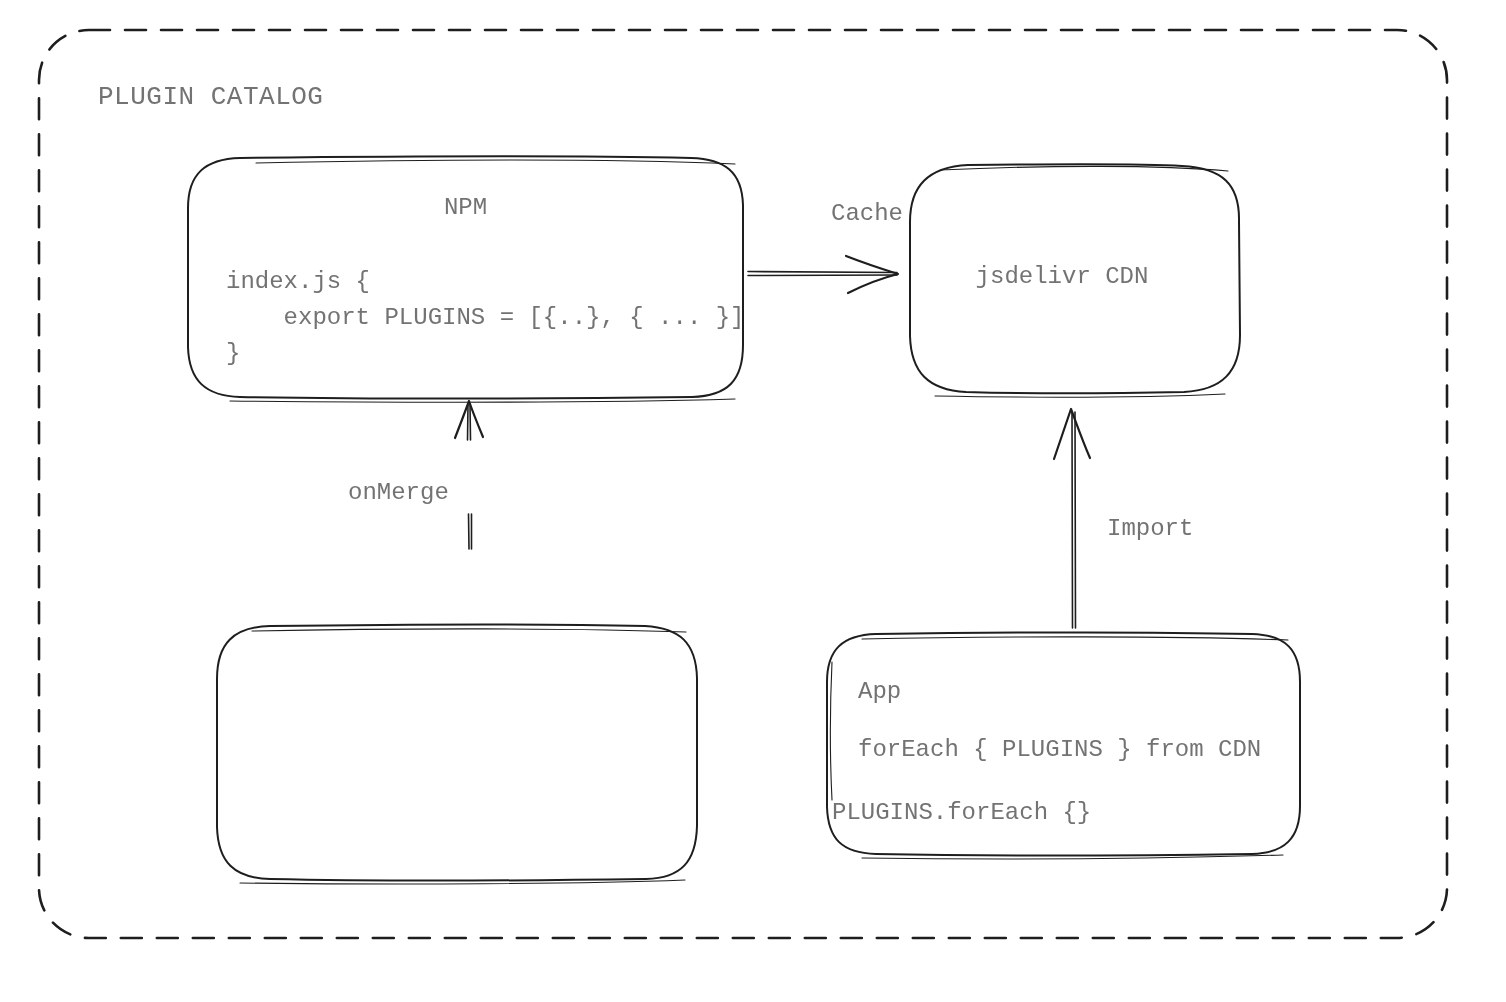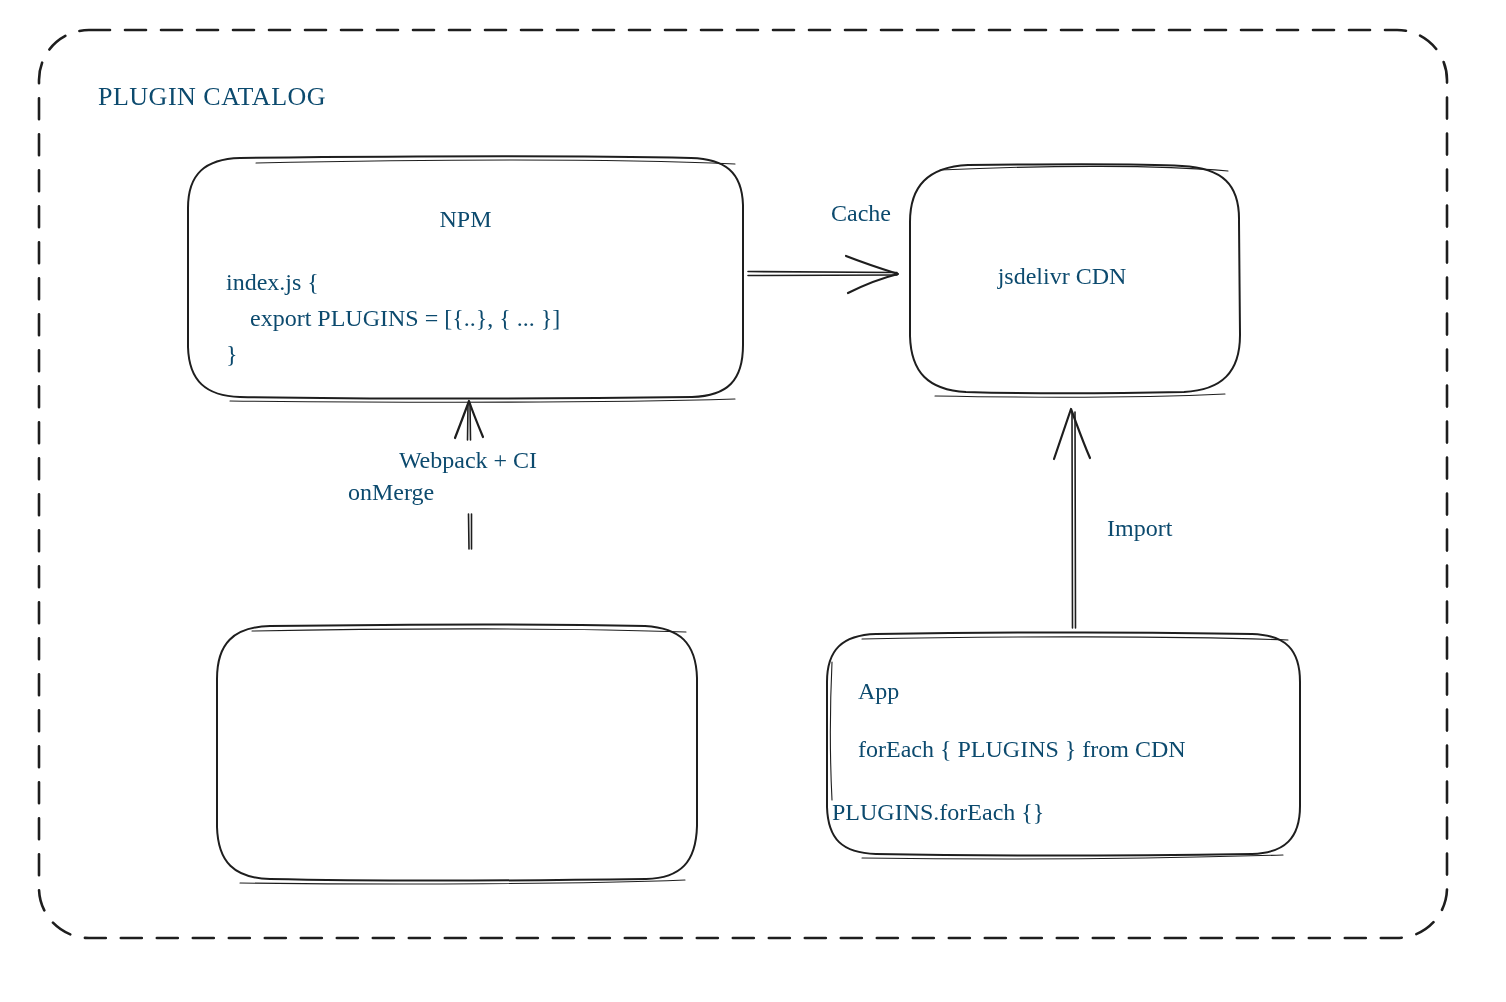--- a/index.html
+++ b/index.html
@@ -19,36 +19,35 @@
   svg.strokes {
     position: absolute;
     left: 0;
     top: 0;
     width: 1506px;
     height: 1002px;
   }
   .txt {
     position: absolute;
     white-space: pre;
-    color: #0c4a6e;
-    font-family: Liberation Serif, serif;
+    color: #737373;
+    font-family: Liberation Mono, monospace;
   }
   .frame-title {
     left: 98px;
     top: 82px;
     font-size: 26px;
     letter-spacing: 0.5px;
   }
   .npm-title {
     left: 188px;
     top: 194px;
     width: 555px;
     text-align: center;
     font-size: 24px;
-    margin-top: 12px;
   }
   .npm-code {
     left: 222px;
     top: 260px;
     font-size: 24px;
     line-height: 36px;
     margin: 4px;
   }
   .cache-label {
     left: 788px;
@@ -203,21 +202,20 @@
 
   <div class="txt npm-title">NPM</div>
   <pre class="txt npm-code"><span>index.js {</span>
 <span>    export PLUGINS = [{..}, { ... }]</span>
 <span>}</span></pre>
 
   <div class="txt cache-label">Cache</div>
 
   <div class="txt cdn-title">jsdelivr CDN</div>
 
-  <div class="txt build-label-1">Webpack + CI</div>
   <div class="txt build-label-2">onMerge</div>
 
 
   <div class="txt app-title">App</div>
   <div class="txt app-code-1">forEach { PLUGINS } from CDN</div>
   <div class="txt app-code-2">PLUGINS.forEach {}</div>
 
   <div class="txt import-label">Import</div>
 
 </div>

